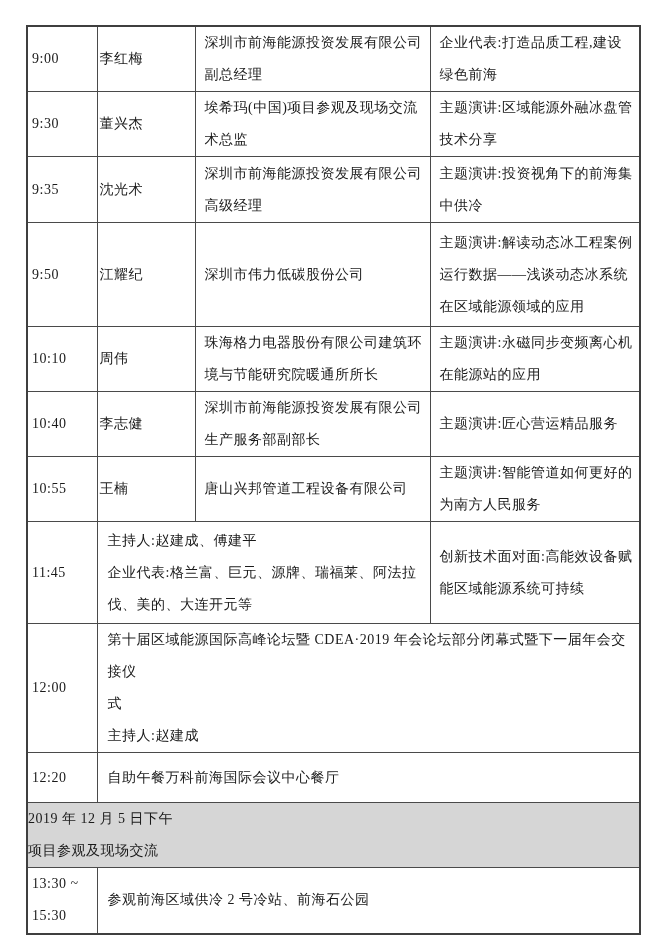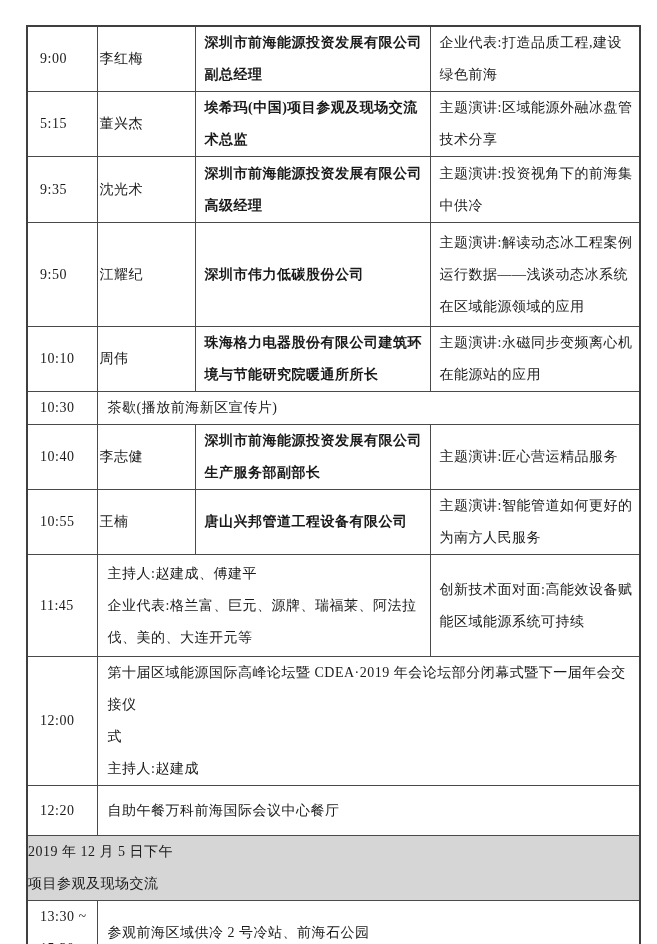--- a/index.html
+++ b/index.html
@@ -30,23 +30,23 @@
   td {
     border: 1px solid var(--border);
     font-size: 14px;
     line-height: 32px;
     vertical-align: middle;
     white-space: pre-line;
     overflow: hidden;
     padding: 0 6px;
     letter-spacing: 0.5px;
   }
-  td.time   { padding-left: 12px; margin-left: 26px; }
+  td.time   { padding-left: 4px; margin-left: 26px; }
   td.name   { padding-left: 2px; }
-  td.org    { padding-left: 9px; font-weight: bold;  }
+  td.org    { padding-left: 9px;  }
   td.topic  { padding-left: 9px;  }
   td.merged { padding-left: 10px; }
   tr.section td {
     background: var(--section_bg);
     text-align: left;
     padding: 0;
   }
 </style>
 </head>
 <body>
@@ -61,21 +61,21 @@
   <tbody>
     <tr style="height:62px">
       <td class="time">9:00</td>
       <td class="name">李红梅</td>
       <td class="org">深圳市前海能源投资发展有限公司
 副总经理</td>
       <td class="topic">企业代表:打造品质工程,建设
 绿色前海</td>
     </tr>
     <tr style="height:64px">
-      <td class="time">5:15</td>
+      <td class="time">9:30</td>
       <td class="name">董兴杰</td>
       <td class="org">埃希玛(中国)项目参观及现场交流
 术总监</td>
       <td class="topic">主题演讲:区域能源外融冰盘管
 技术分享</td>
     </tr>
     <tr style="height:66px">
       <td class="time">9:35</td>
       <td class="name">沈光术</td>
       <td class="org">深圳市前海能源投资发展有限公司
@@ -91,24 +91,20 @@
 运行数据——浅谈动态冰系统
 在区域能源领域的应用</td>
     </tr>
     <tr style="height:64px">
       <td class="time">10:10</td>
       <td class="name">周伟</td>
       <td class="org">珠海格力电器股份有限公司建筑环
 境与节能研究院暖通所所长</td>
       <td class="topic">主题演讲:永磁同步变频离心机
 在能源站的应用</td>
-    </tr>
-    <tr style="height:32px">
-      <td class="time">10:30</td>
-      <td class="merged" colspan="3">茶歇(播放前海新区宣传片)</td>
     </tr>
     <tr style="height:64px">
       <td class="time">10:40</td>
       <td class="name">李志健</td>
       <td class="org">深圳市前海能源投资发展有限公司
 生产服务部副部长</td>
       <td class="topic">主题演讲:匠心营运精品服务</td>
     </tr>
     <tr style="height:64px">
       <td class="time">10:55</td>

